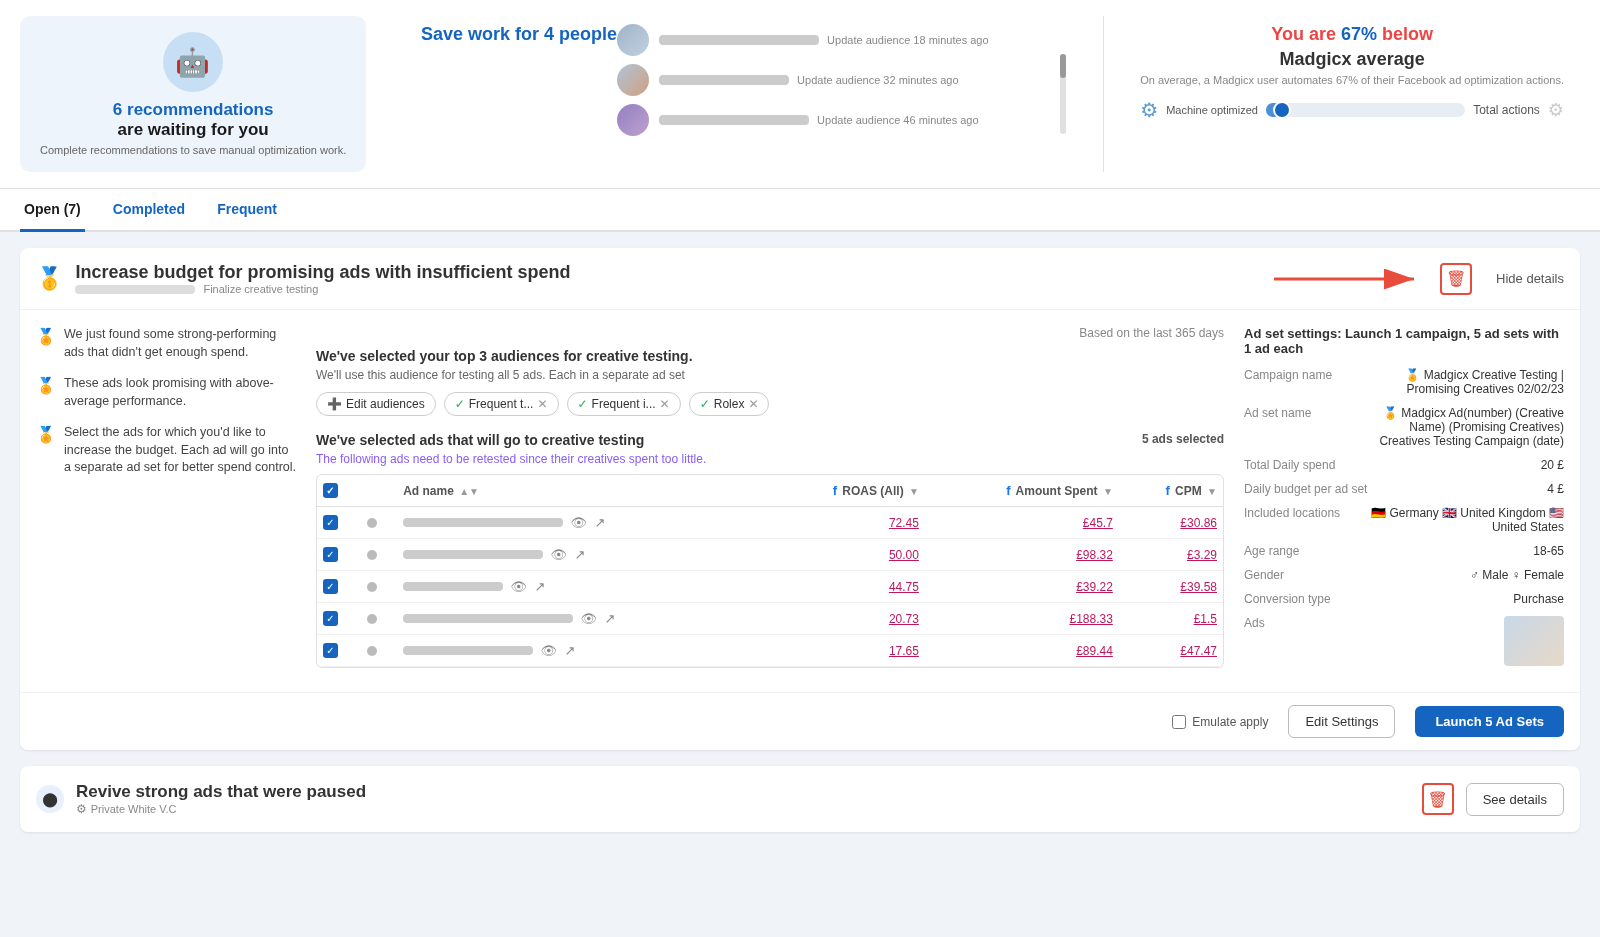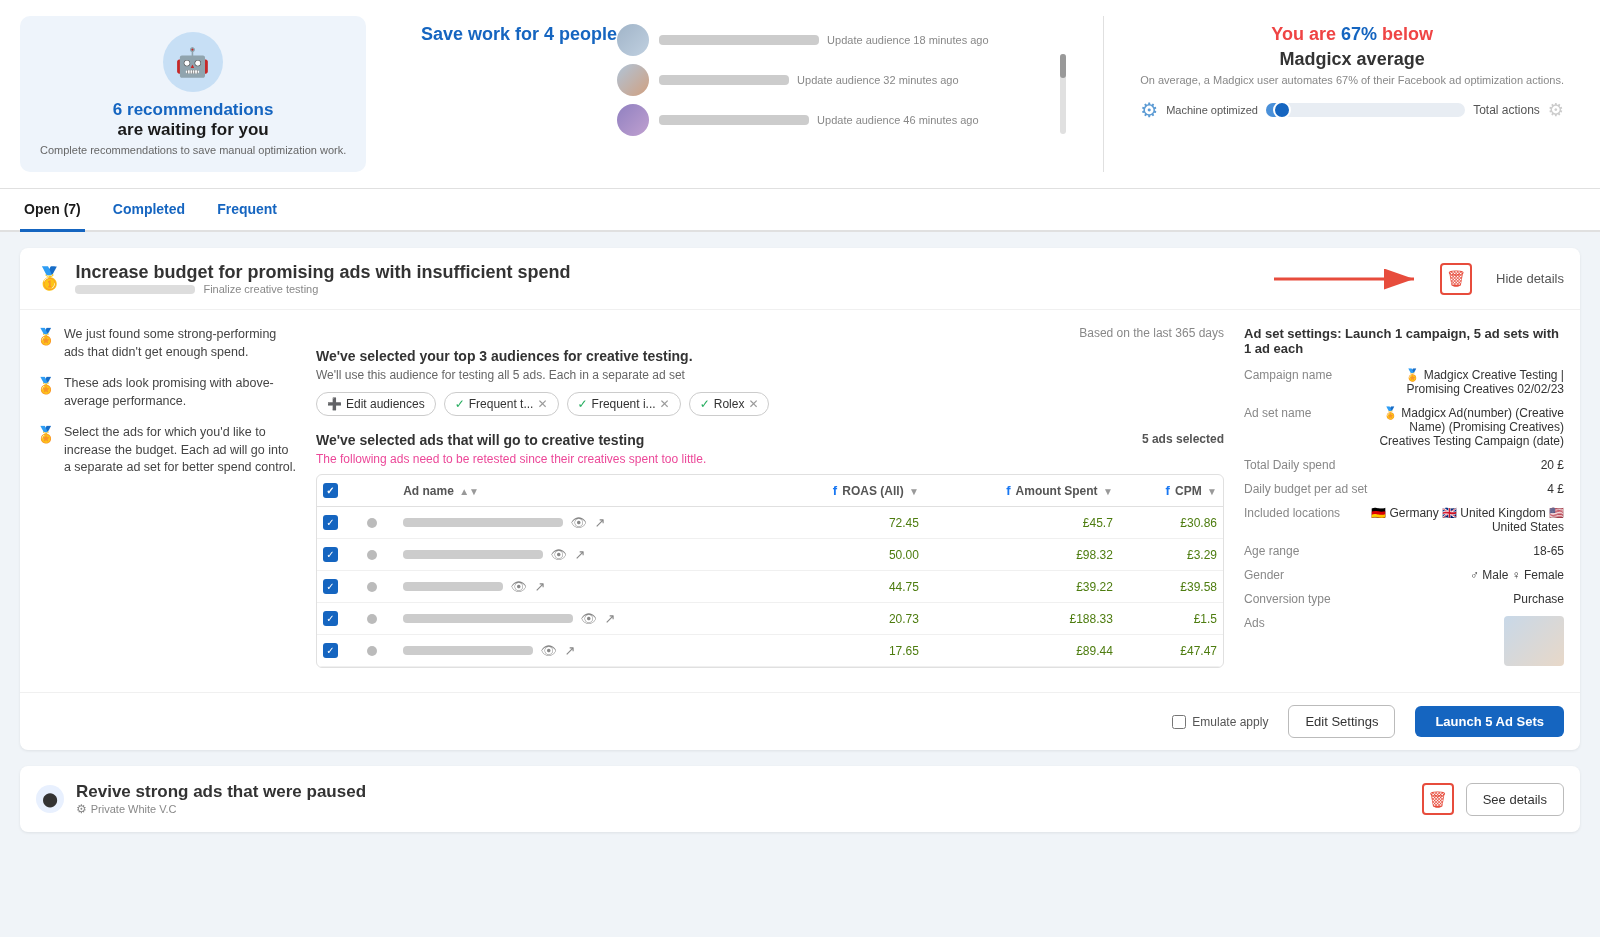--- a/index.html
+++ b/index.html
@@ -151,32 +151,32 @@
       display: flex; align-items: center; gap: 4px;
       border: 1px solid #ccc; border-radius: 20px;
       padding: 4px 10px; font-size: 12px; color: #333;
       background: #fff;
     }
     .tag .edit-icon { color: #1565c0; font-size: 12px; cursor: pointer; }
     .tag .check-icon { color: #27ae60; font-size: 12px; }
     .tag .close-icon { color: #999; font-size: 12px; cursor: pointer; }
 
     .ads-section h4 { font-size: 14px; font-weight: 700; margin-bottom: 4px; }
-    .ads-section .sub { font-size: 12px; color: #ec4899; margin-bottom: 8px; }
+    .ads-section .sub { font-size: 12px; color: #8b5cf6; margin-bottom: 8px; }
     .ads-count { font-size: 12px; color: #555; float: right; }
 
     .ads-table { width: 100%; border-collapse: collapse; font-size: 12px; }
     .ads-table th {
       padding: 8px 6px; text-align: left; border-bottom: 1px solid #e0e0e0;
       color: #555; font-weight: 600; cursor: pointer; user-select: none;
     }
     .ads-table td {
       padding: 8px 6px; border-bottom: 1px solid #f0f0f0; vertical-align: middle;
     }
-    .ads-table .num { text-align: right; color: #4d7c0f; }
+    .ads-table .num { text-align: right; color: #be185d; text-decoration: underline; }
     .cb-blue {
       width: 15px; height: 15px; background: #1565c0; border-radius: 3px;
       display: flex; align-items: center; justify-content: center;
       color: #fff; font-size: 10px;
     }
     .dot-grey { width: 10px; height: 10px; background: #bbb; border-radius: 50%; }
     .ad-name-blurred { height: 9px; border-radius: 4px; background: #ccc; display: inline-block; }
     .icon-btn { color: #888; cursor: pointer; margin-left: 4px; font-size: 13px; }
 
     .table-container { max-height: 200px; overflow-y: auto; border: 1px solid #e0e0e0; border-radius: 6px; }

